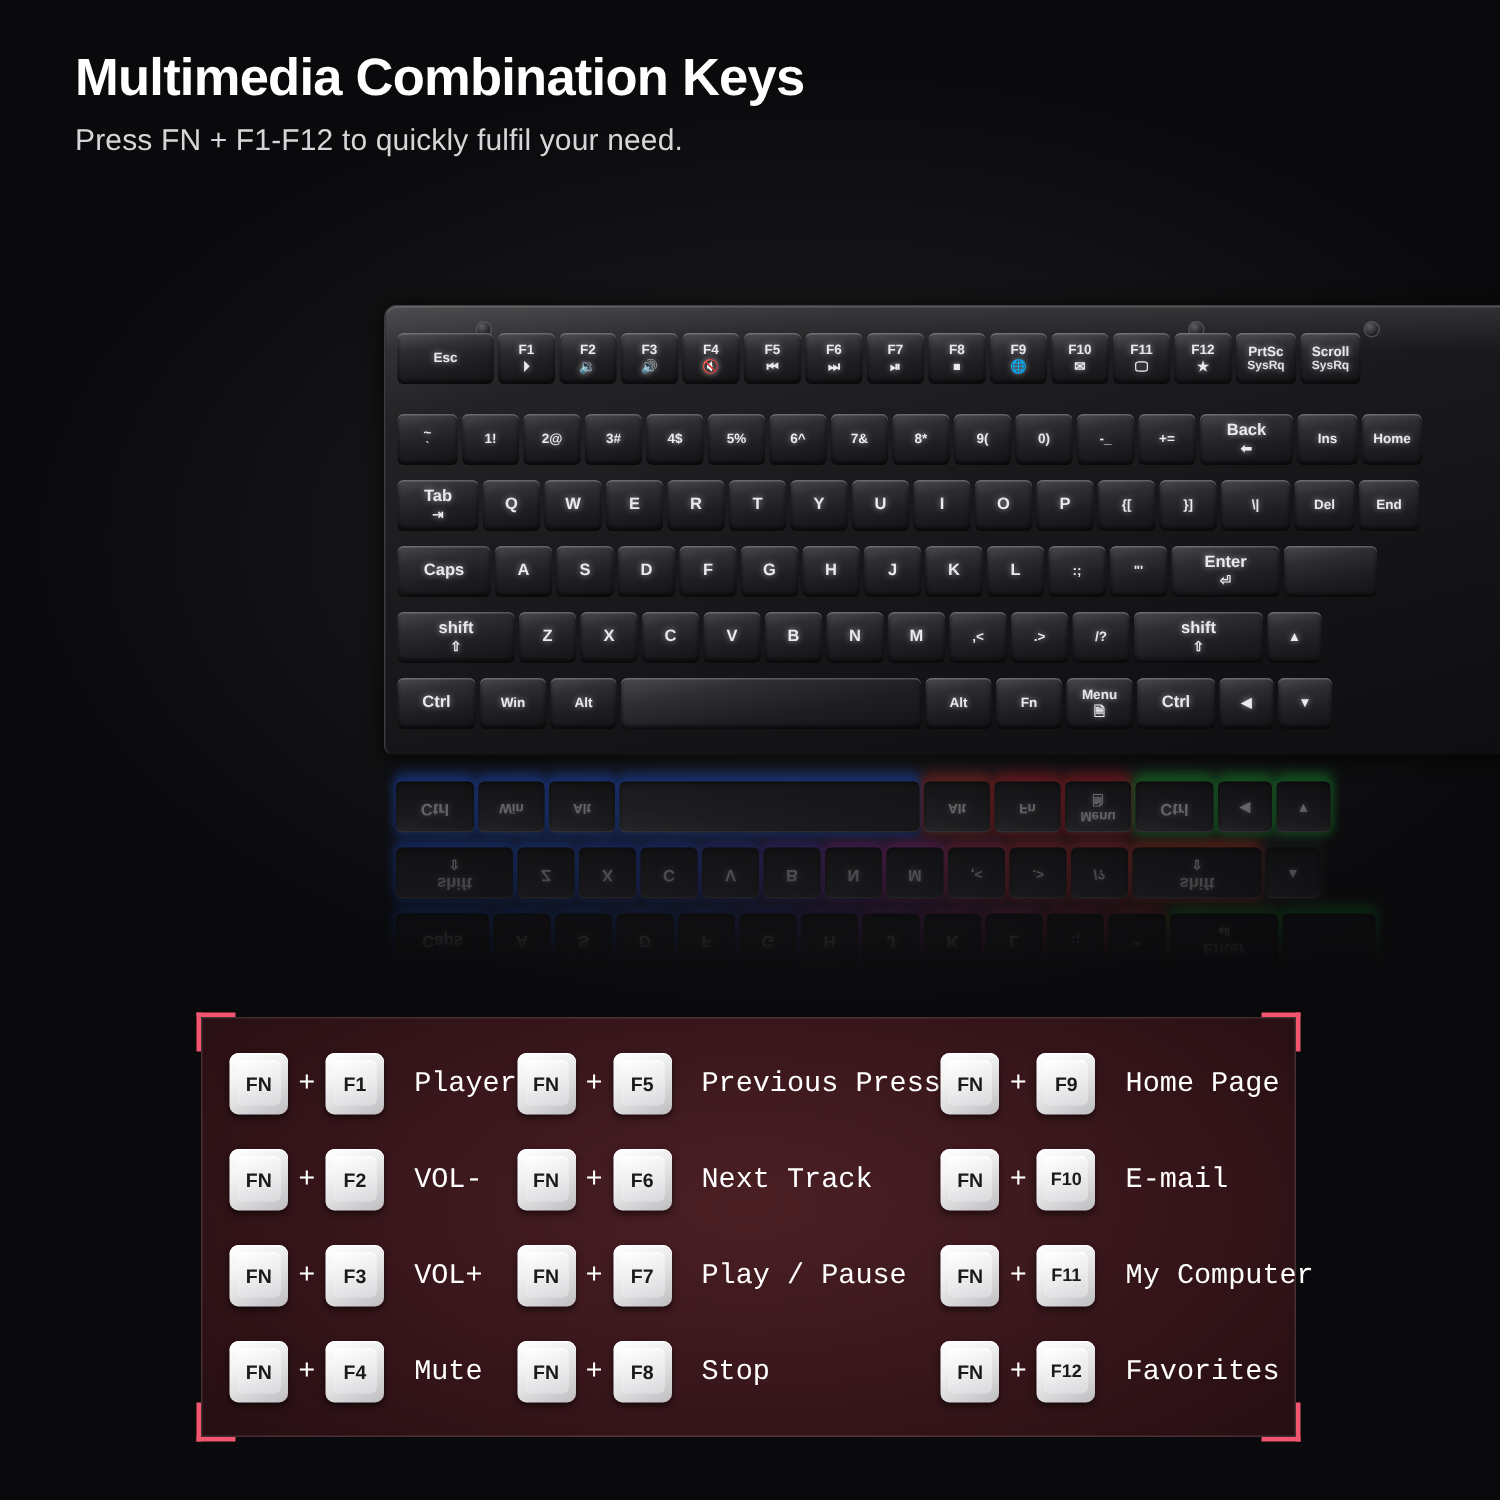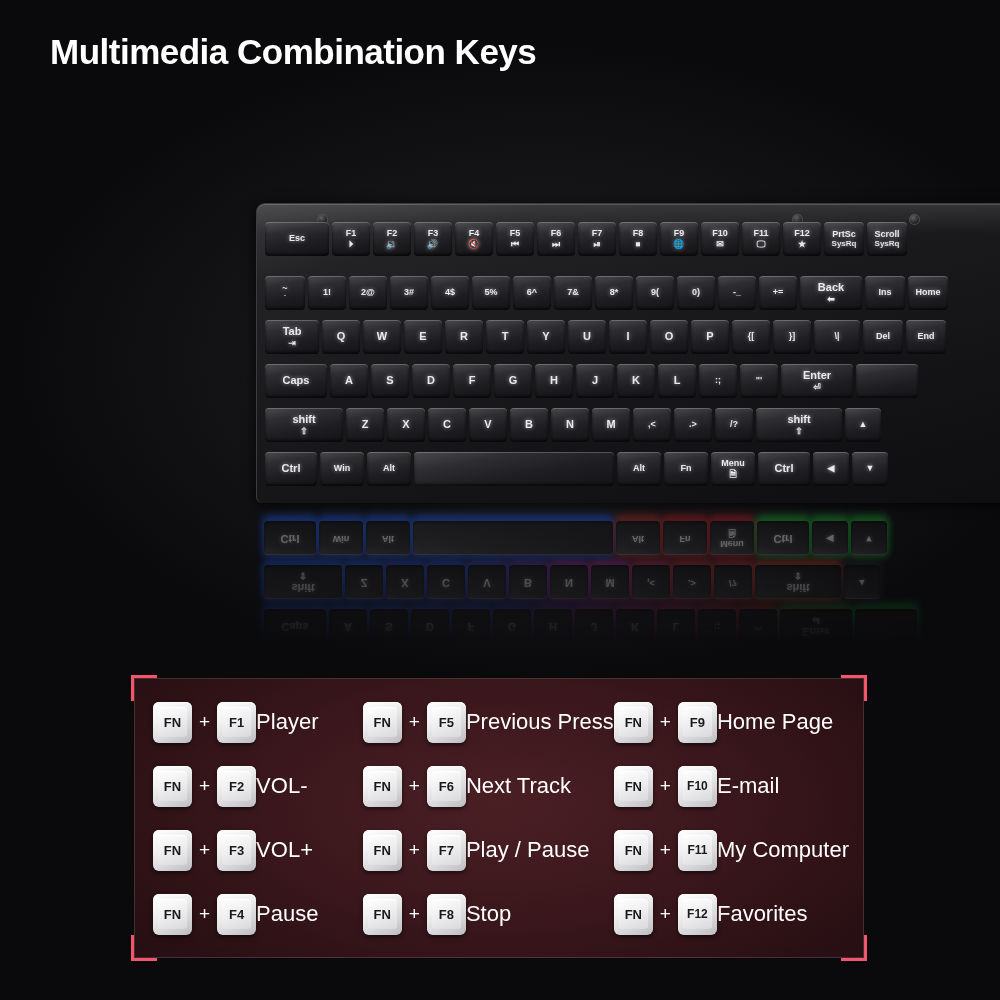--- a/index.html
+++ b/index.html
@@ -117,29 +117,30 @@
     text-shadow:none;
   }
   .wkey::before{
     content:""; position:absolute; left:5px; right:5px; top:5px; bottom:6px;
     border-radius:4px;
     background:linear-gradient(160deg,#ffffff,#ececee 55%,#d9d9dc);
     box-shadow:inset 0 1px 1px rgba(255,255,255,.9);
   }
   .wkey span { position:relative; z-index:2; }
   .plus { color:#fff; font-size:19px; margin:0 7px; font-weight:400; }
-  .clabel { color:#ffffff; font-size:22px; margin-left:0; white-space:nowrap; }
+  .clabel { color:#ffffff; font-size:19px; margin-left:20px; white-space:nowrap;font-family:Liberation Mono, monospace; }
 </style>
 </head>
 <body>
 
 <div id="page">
 
   <div id="header">
     <div id="title">Multimedia Combination Keys</div>
+    <div id="subtitle">Press FN + F1-F12 to quickly fulfil your need.</div>
   </div>
 
   <div id="kb-wrap">
     <div id="kb-body">
       <div class="kb-screw" style="left:60px; top:10px;"></div>
       <div class="kb-screw" style="left:535px; top:10px;"></div>
       <div class="kb-screw" style="left:652px; top:10px;"></div>
 
       <div class="krow" id="row-fn" style="left:8px;  top:18px;">
           <div class="key" style="width: 64px; --glow: #1f5fff;">
@@ -647,21 +648,21 @@
           <div class="clabel">My Computer</div>
         </div>
         <div class="combo">
           <div class="wkey">
             <span>FN</span>
           </div>
           <div class="plus">+</div>
           <div class="wkey">
             <span>F4</span>
           </div>
-          <div class="clabel">Pause</div>
+          <div class="clabel">Mute</div>
         </div>
         <div class="combo">
           <div class="wkey">
             <span>FN</span>
           </div>
           <div class="plus">+</div>
           <div class="wkey">
             <span>F8</span>
           </div>
           <div class="clabel">Stop</div>

